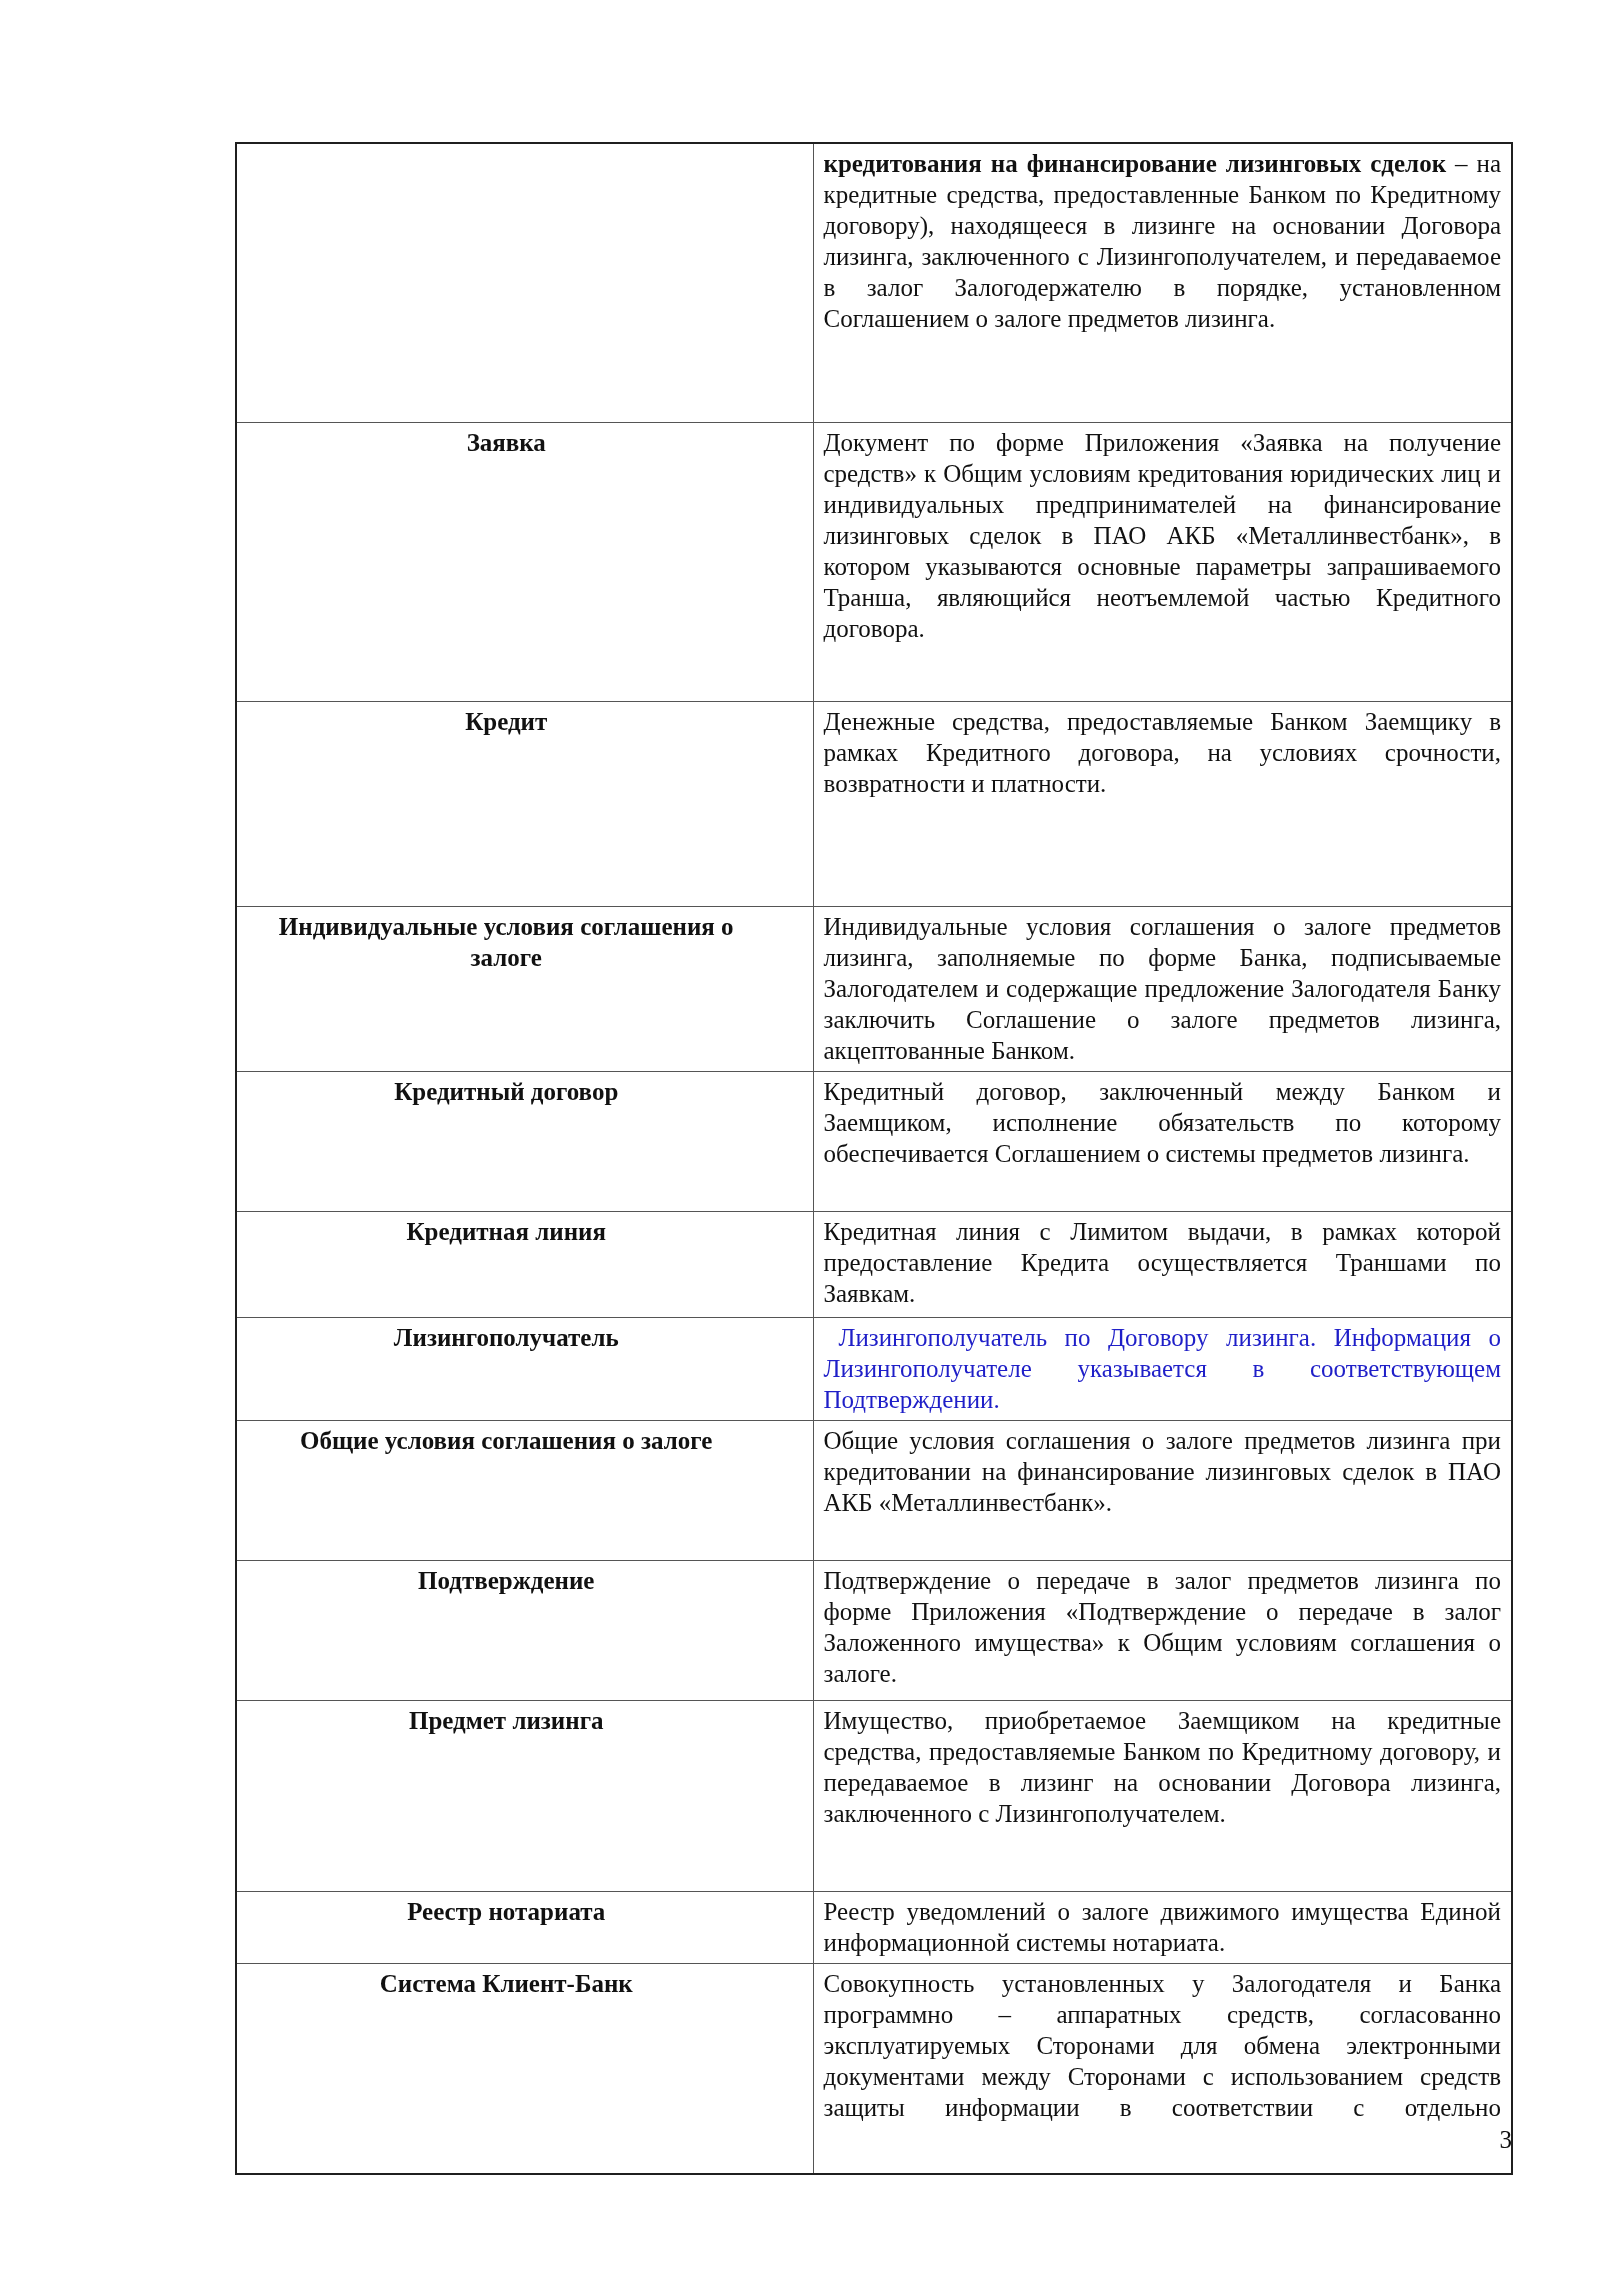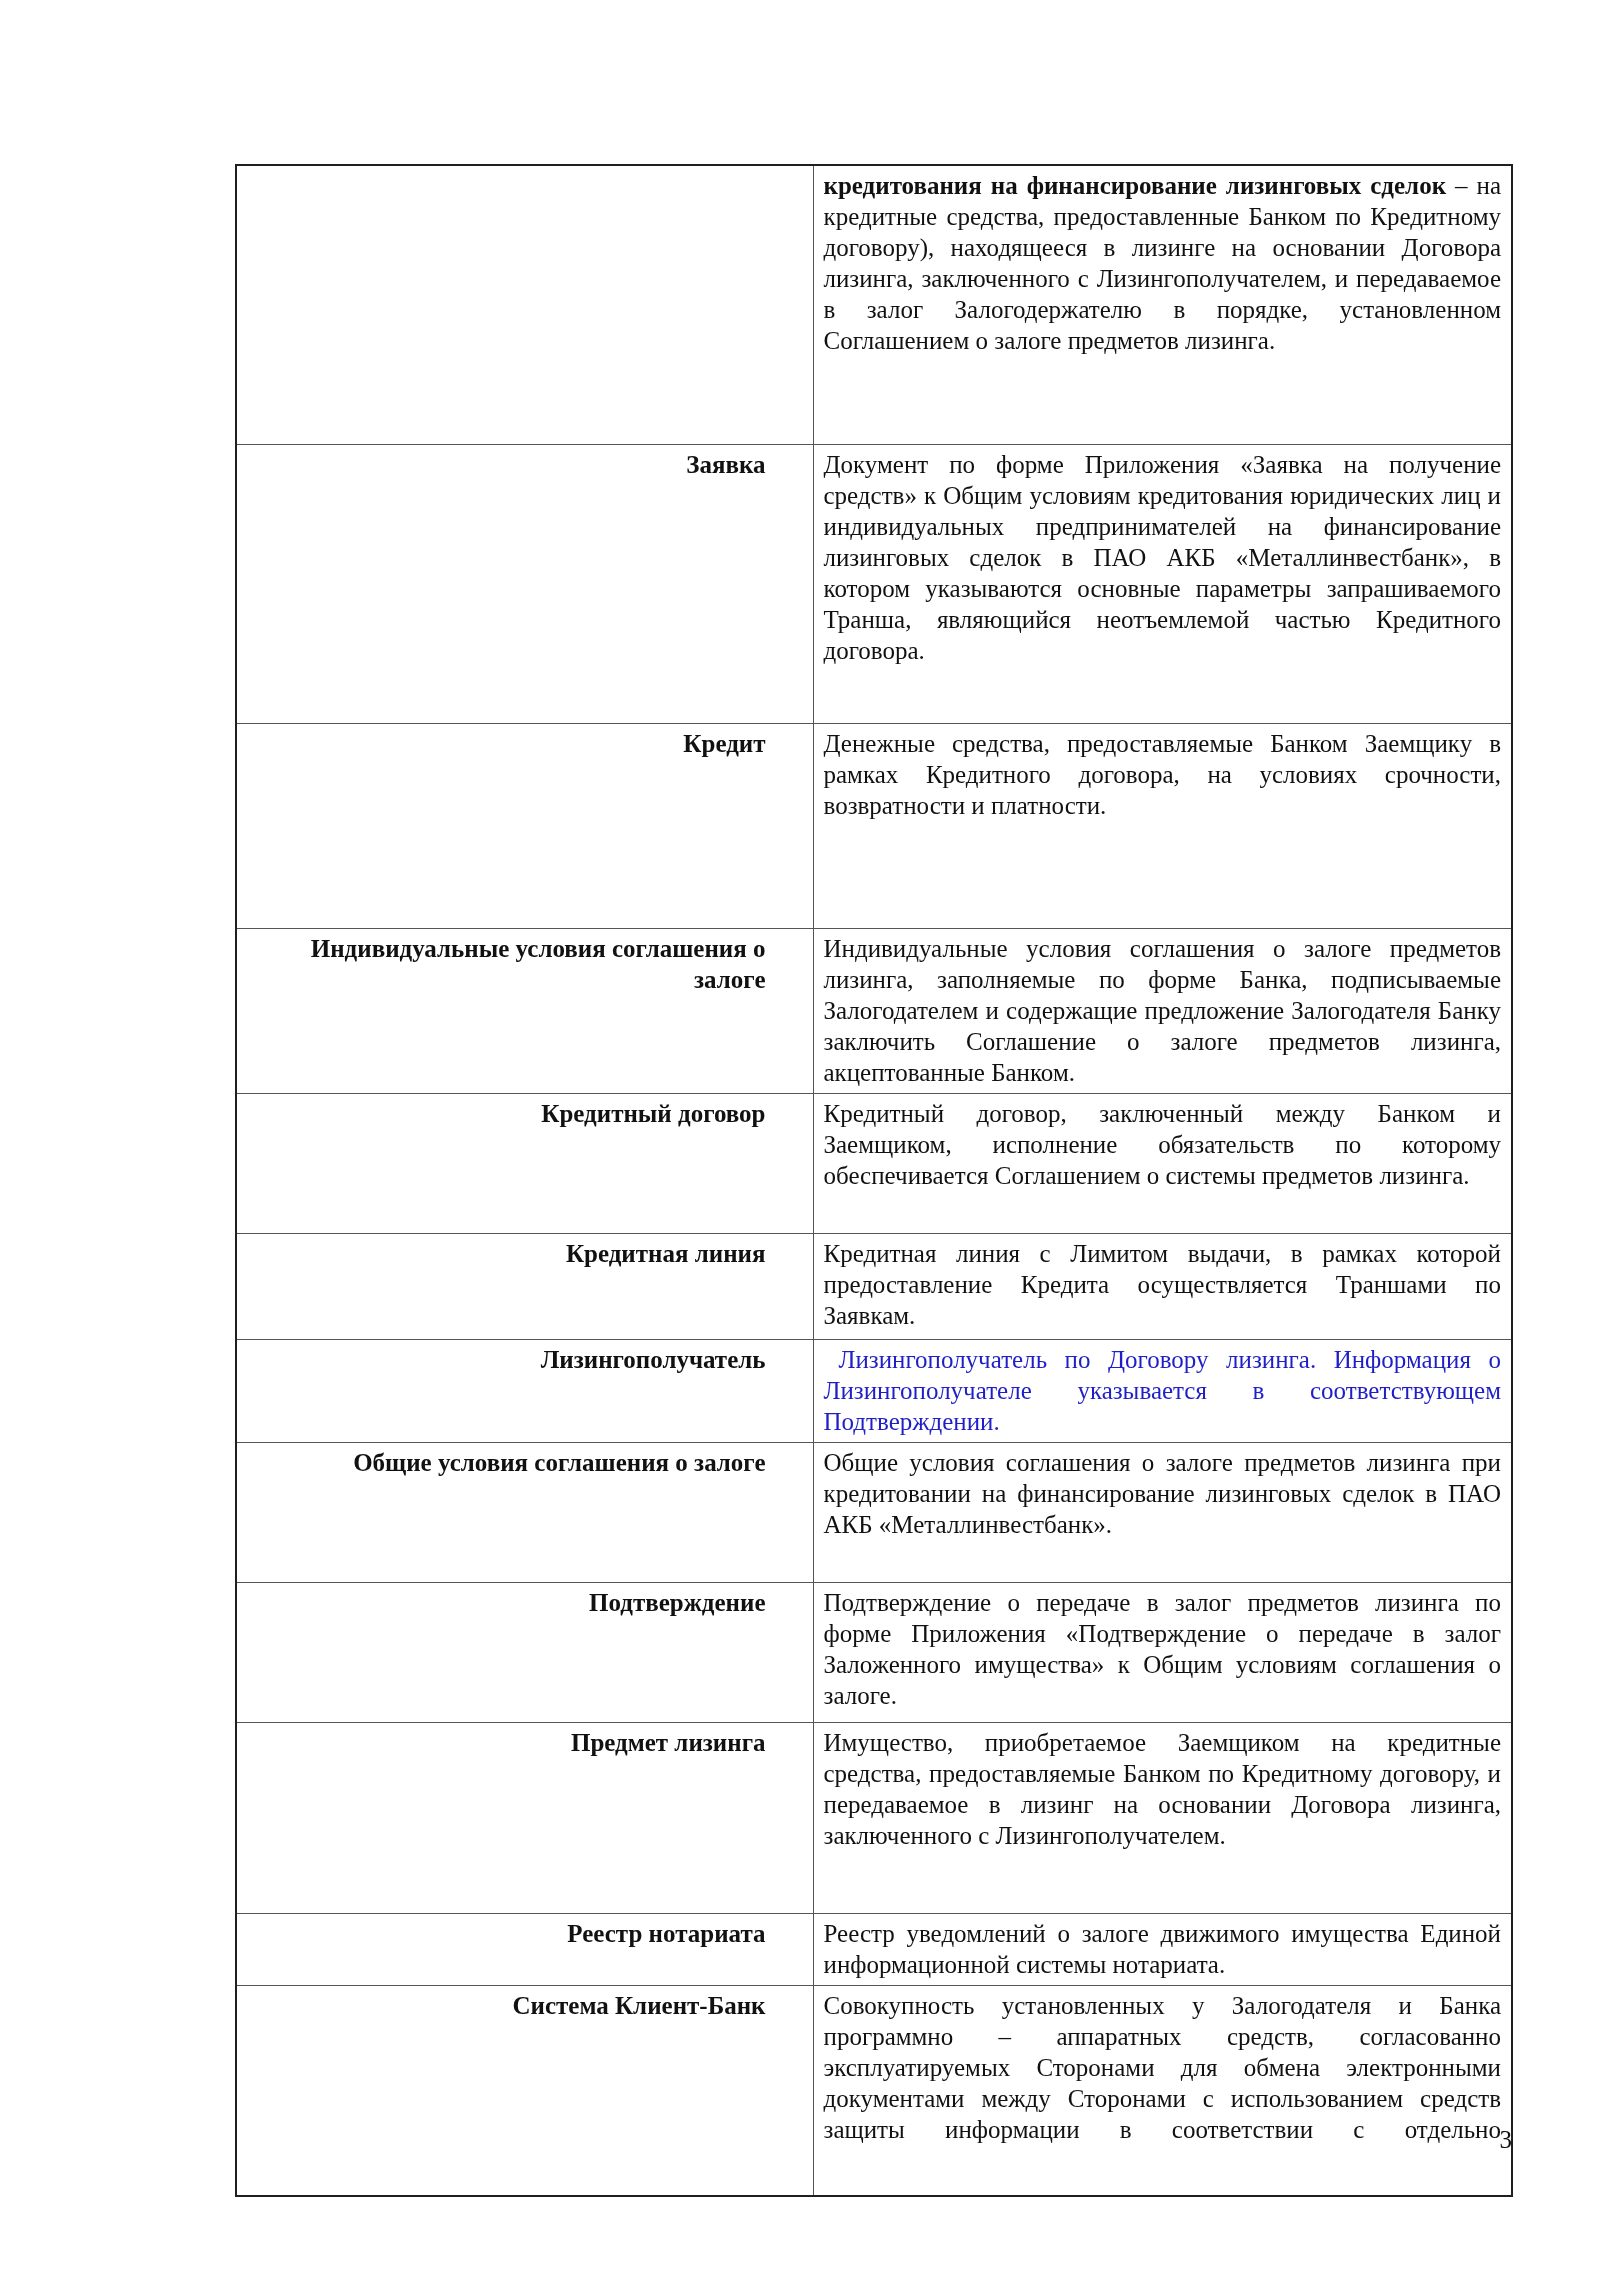--- a/index.html
+++ b/index.html
@@ -13,38 +13,38 @@
   .page {
     position: relative;
     width: 1623px;
     height: 2295px;
     background: #ffffff;
     overflow: hidden;
   }
   table.defs {
     position: absolute;
     left: 235px;
-    top: 164px;
+    top: 142px;
     width: 1277px;
     border-collapse: collapse;
     table-layout: fixed;
     border: 2.5px solid #1f1f1f;
     font-size: 25px;
     line-height: 31px;
   }
   col.c-term { width: 577px; }
   col.c-def  { width: 699px; }
   td {
     border: 1.7px solid #555555;
     vertical-align: top;
     padding: 4.2px 10px 5px 10px;
   }
   td.term {
     font-weight: bold;
-    text-align: right;
+    text-align: center;
     padding-right: 47px;
   }
   td.def {
     text-align: justify;
   }
   td.def .b { font-weight: bold; }
   td.def.indent { text-indent: 15px; }
   td.def.justify-last { text-align-last: justify; }
   tr:nth-child(1)  { height: 279px; }
   tr:nth-child(2)  { height: 279px; }

